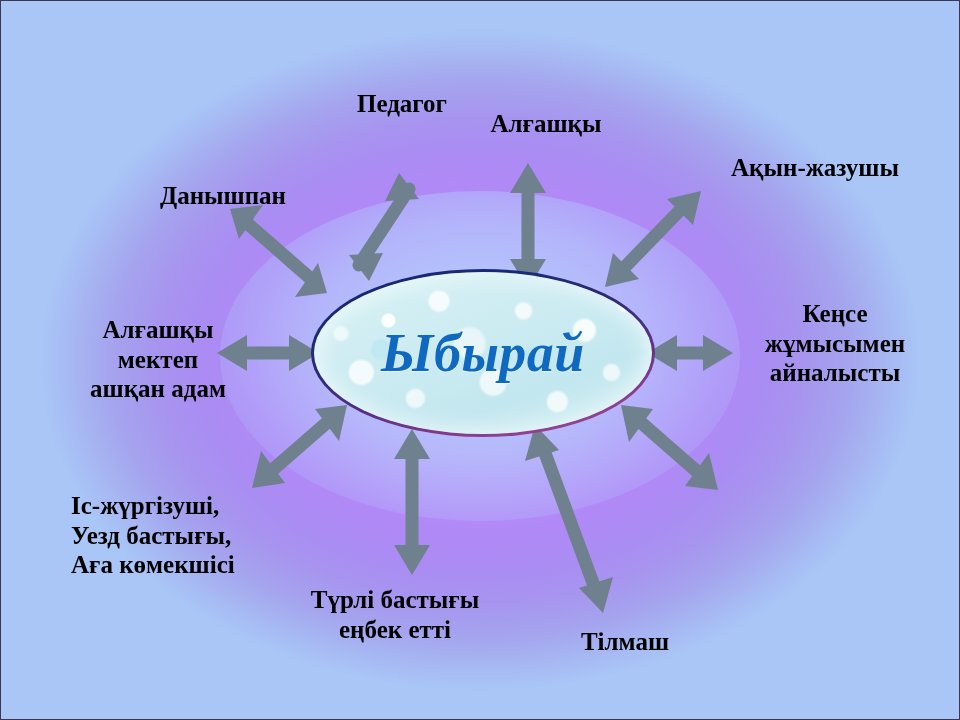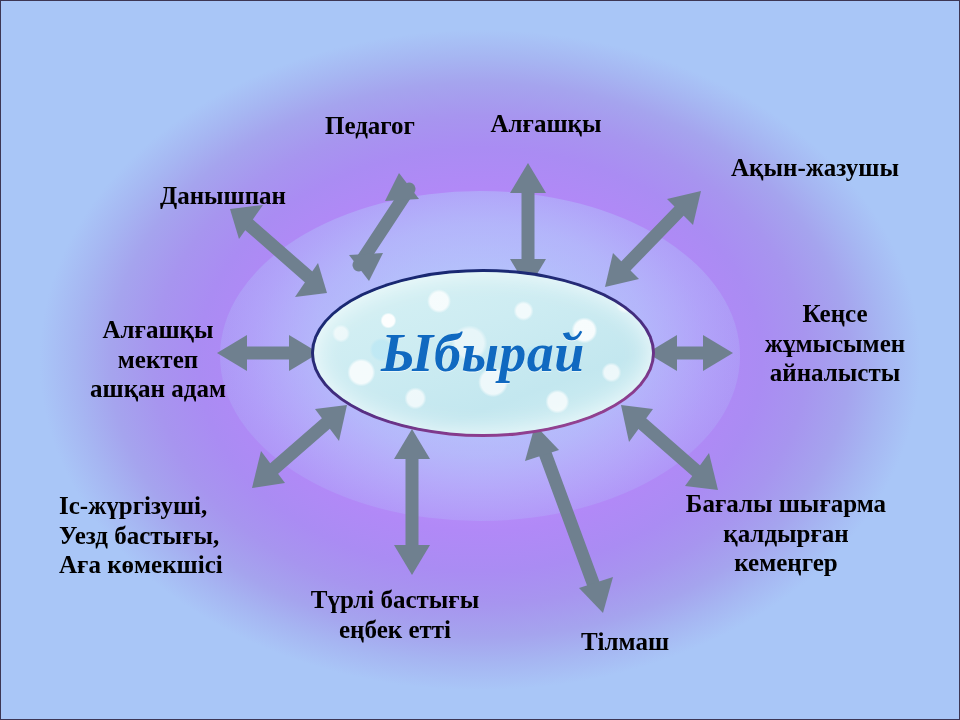--- a/index.html
+++ b/index.html
@@ -208,41 +208,38 @@
   </svg>
 
   <div class="center-oval-wrap">
     <div class="center-oval-ring">
       <div class="center-oval">
         <span class="center-title">Ыбырай</span>
       </div>
     </div>
   </div>
 
-  <div class="label center-al" style="left:279px; top:88px; width:180px;margin-top:22px;">Педагог</div>
+  <div class="label center-al" style="left:311px; top:88px; width:180px;">Педагог</div>
 
   <div class="label center-al" style="left:455px; top:108px; width:180px;">Алғашқы</div>
 
   <div class="label center-al" style="left:638px; top:152px; width:260px;text-align:right;">Ақын-жазушы</div>
 
   <div class="label center-al" style="left:112px; top:180px; width:220px;">Данышпан</div>
 
   <div class="label center-al" style="left:718px; top:298px; width:232px;">Кеңсе
 жұмысымен
 айналысты</div>
 
   <div class="label center-al" style="left:48px; top:314px; width:218px;text-align:center;">Алғашқы
 мектеп
 ашқан адам</div>
 
-  <div class="label center-al" style="left:630px; top:488px; width:310px;">Бағалы шығарма
-қалдырған
-кемеңгер</div>
-
-  <div class="label left-al" style="left:58px; top:490px; width:270px;">Іс-жүргізуші,
+
+  <div class="label left-al" style="left:70px; top:490px; width:270px;">Іс-жүргізуші,
 Уезд бастығы,
 Аға көмекшісі</div>
 
   <div class="label center-al" style="left:274px; top:584px; width:240px;">Түрлі бастығы
 еңбек етті</div>
 
   <div class="label center-al" style="left:544px; top:626px; width:160px;">Тілмаш</div>
 
 </div>
 

